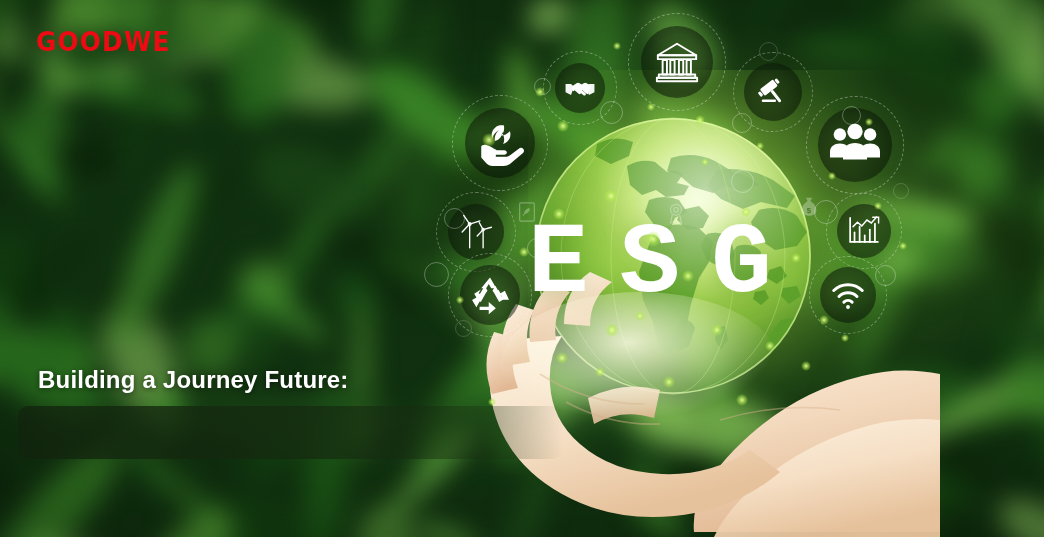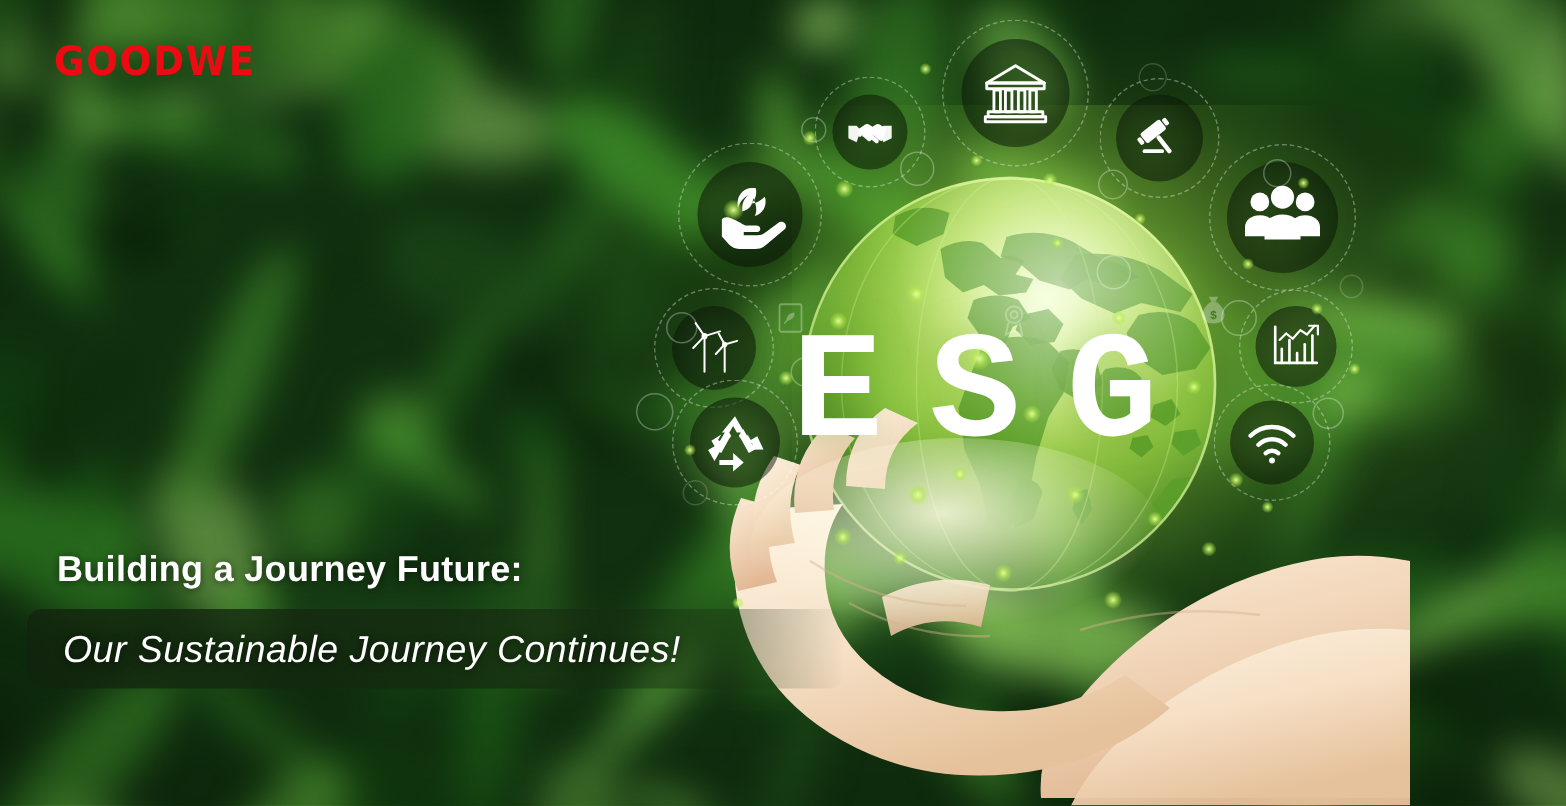--- a/index.html
+++ b/index.html
@@ -627,15 +627,14 @@
       <div class="spark" style="left:456px;top:296px;width:8px;height:8px"></div>
       <div class="spark" style="left:841px;top:334px;width:8px;height:8px"></div>
       <div class="spark" style="left:701px;top:158px;width:8px;height:8px"></div>
       <div class="spark" style="left:756px;top:142px;width:8px;height:8px"></div>
     </div>
 
   <div class="logo" style="color: rgb(238, 10, 19);">GOODWE</div>
 
   <div class="headline">Building a Journey Future:</div>
   <div class="subpill"></div>
-  <div class="subtext">Our Sustainable Journey Continues!</div>
 
 </div>
 
 </body></html>

